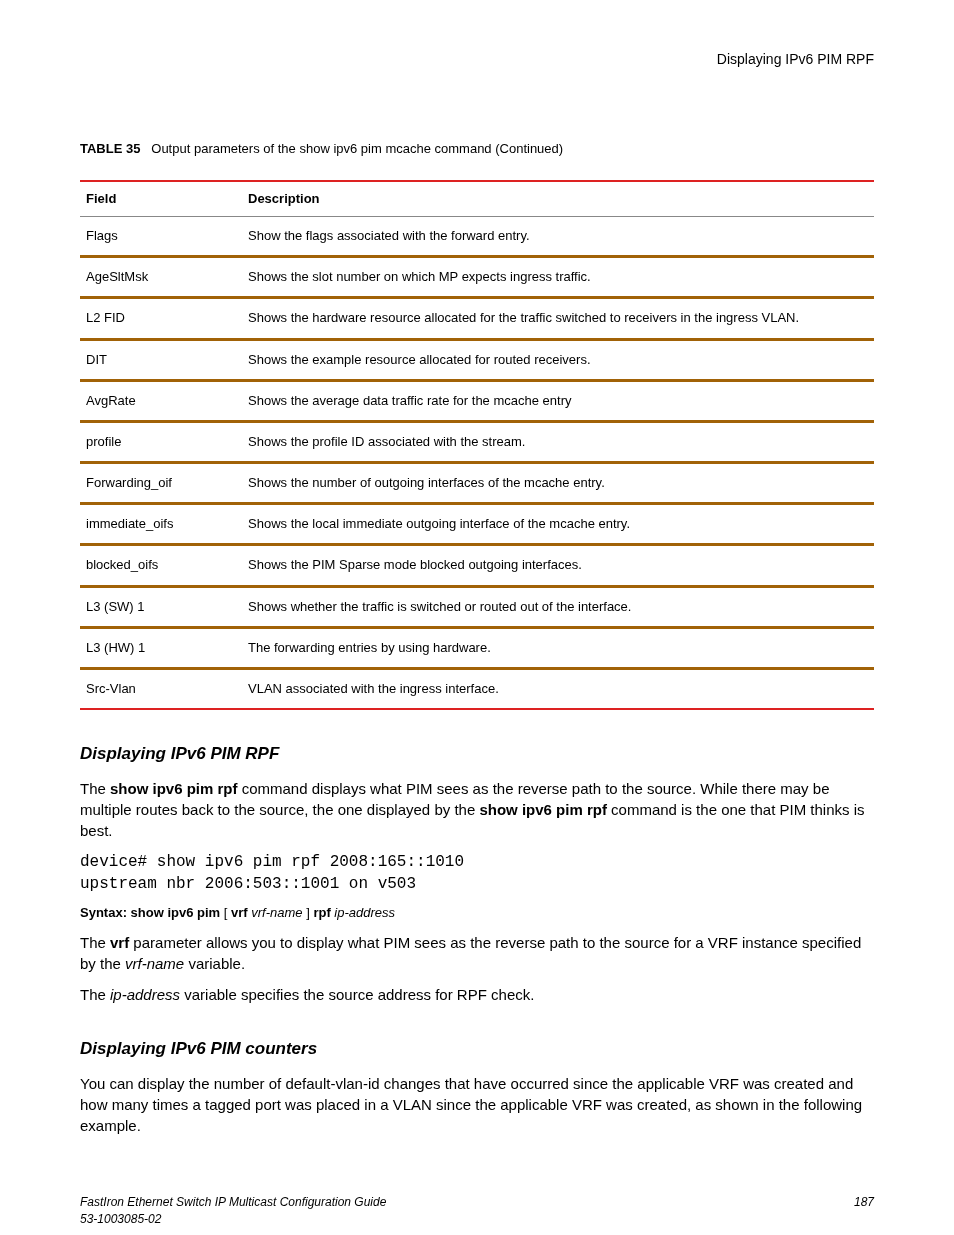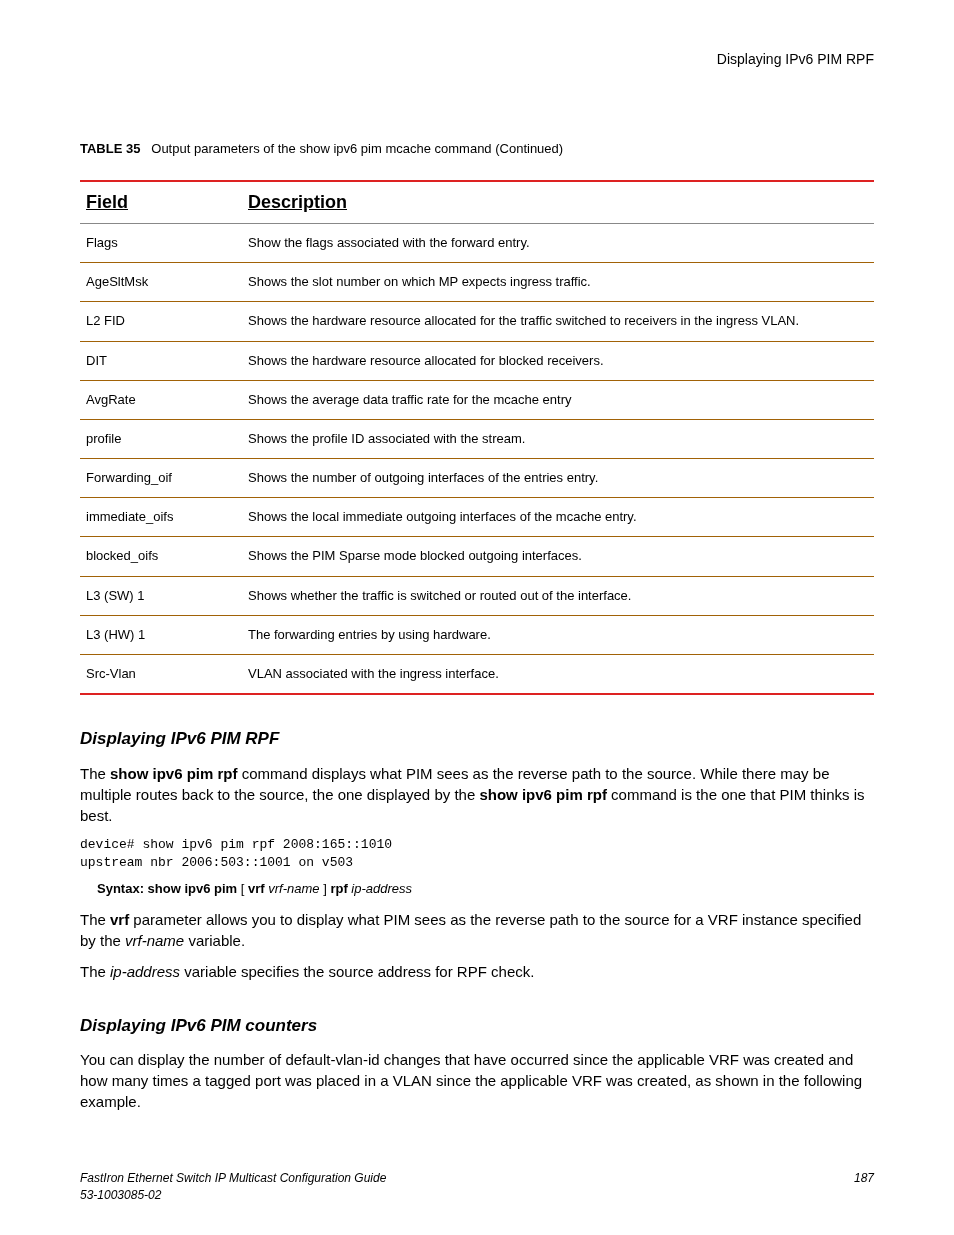--- a/index.html
+++ b/index.html
@@ -24,46 +24,45 @@
   .table-caption b { font-weight: bold; }
   table {
     width: 100%;
     border-collapse: collapse;
   }
   thead tr { border-top: 2px solid #d22; border-bottom: 1px solid #888; }
   th {
     text-align: left;
     font-weight: bold;
     padding: 8px 6px;
-    font-size: 18px;
-    text-decoration: underline;
+    font-size: 13px;
   }
   td {
     padding: 10px 6px;
     vertical-align: top;
     font-size: 13px;
-    border-bottom: 1px solid #a16207;
+    border-bottom: 3px solid #a16207;
   }
   tbody tr:last-child td { border-bottom: 2px solid #d22; }
   td.field { width: 150px; }
   h2.section {
     font-style: italic;
     font-weight: bold;
     font-size: 17px;
     margin-top: 32px;
     margin-bottom: 12px;
   }
   p { margin: 10px 0; font-size: 15px; }
   pre.code {
     font-family: "Courier New", monospace;
-    font-size: 13px;
+    font-size: 16px;
     margin: 8px 0;
     white-space: pre;
   }
-  .syntax { font-size: 13px; margin: 6px 17px; }
+  .syntax { font-size: 13px; margin: 6px 0; }
   .footer {
     display: flex;
     justify-content: space-between;
     font-style: italic;
     font-size: 12px;
     margin-top: 58px;
   }
 </style>
 </head>
 <body>
@@ -90,37 +89,37 @@
     <tr>
         <td class="field">AgeSltMsk</td>
         <td>Shows the slot number on which MP expects ingress traffic.</td>
       </tr>
     <tr>
         <td class="field">L2 FID</td>
         <td>Shows the hardware resource allocated for the traffic switched to receivers in the ingress VLAN.</td>
       </tr>
     <tr>
         <td class="field">DIT</td>
-        <td>Shows the hardware resource allocated for blocked receivers.</td>
+        <td>Shows the example resource allocated for routed receivers.</td>
       </tr>
     <tr>
         <td class="field">AvgRate</td>
         <td>Shows the average data traffic rate for the mcache entry</td>
       </tr>
     <tr>
         <td class="field">profile</td>
         <td>Shows the profile ID associated with the stream.</td>
       </tr>
     <tr>
         <td class="field">Forwarding_oif</td>
-        <td>Shows the number of outgoing interfaces of the entries entry.</td>
+        <td>Shows the number of outgoing interfaces of the mcache entry.</td>
       </tr>
     <tr>
         <td class="field">immediate_oifs</td>
-        <td>Shows the local immediate outgoing interfaces of the mcache entry.</td>
+        <td>Shows the local immediate outgoing interface of the mcache entry.</td>
       </tr>
     <tr>
         <td class="field">blocked_oifs</td>
         <td>Shows the PIM Sparse mode blocked outgoing interfaces.</td>
       </tr>
     <tr>
         <td class="field">L3 (SW) 1</td>
         <td>Shows whether the traffic is switched or routed out of the interface.</td>
       </tr>
     <tr>

